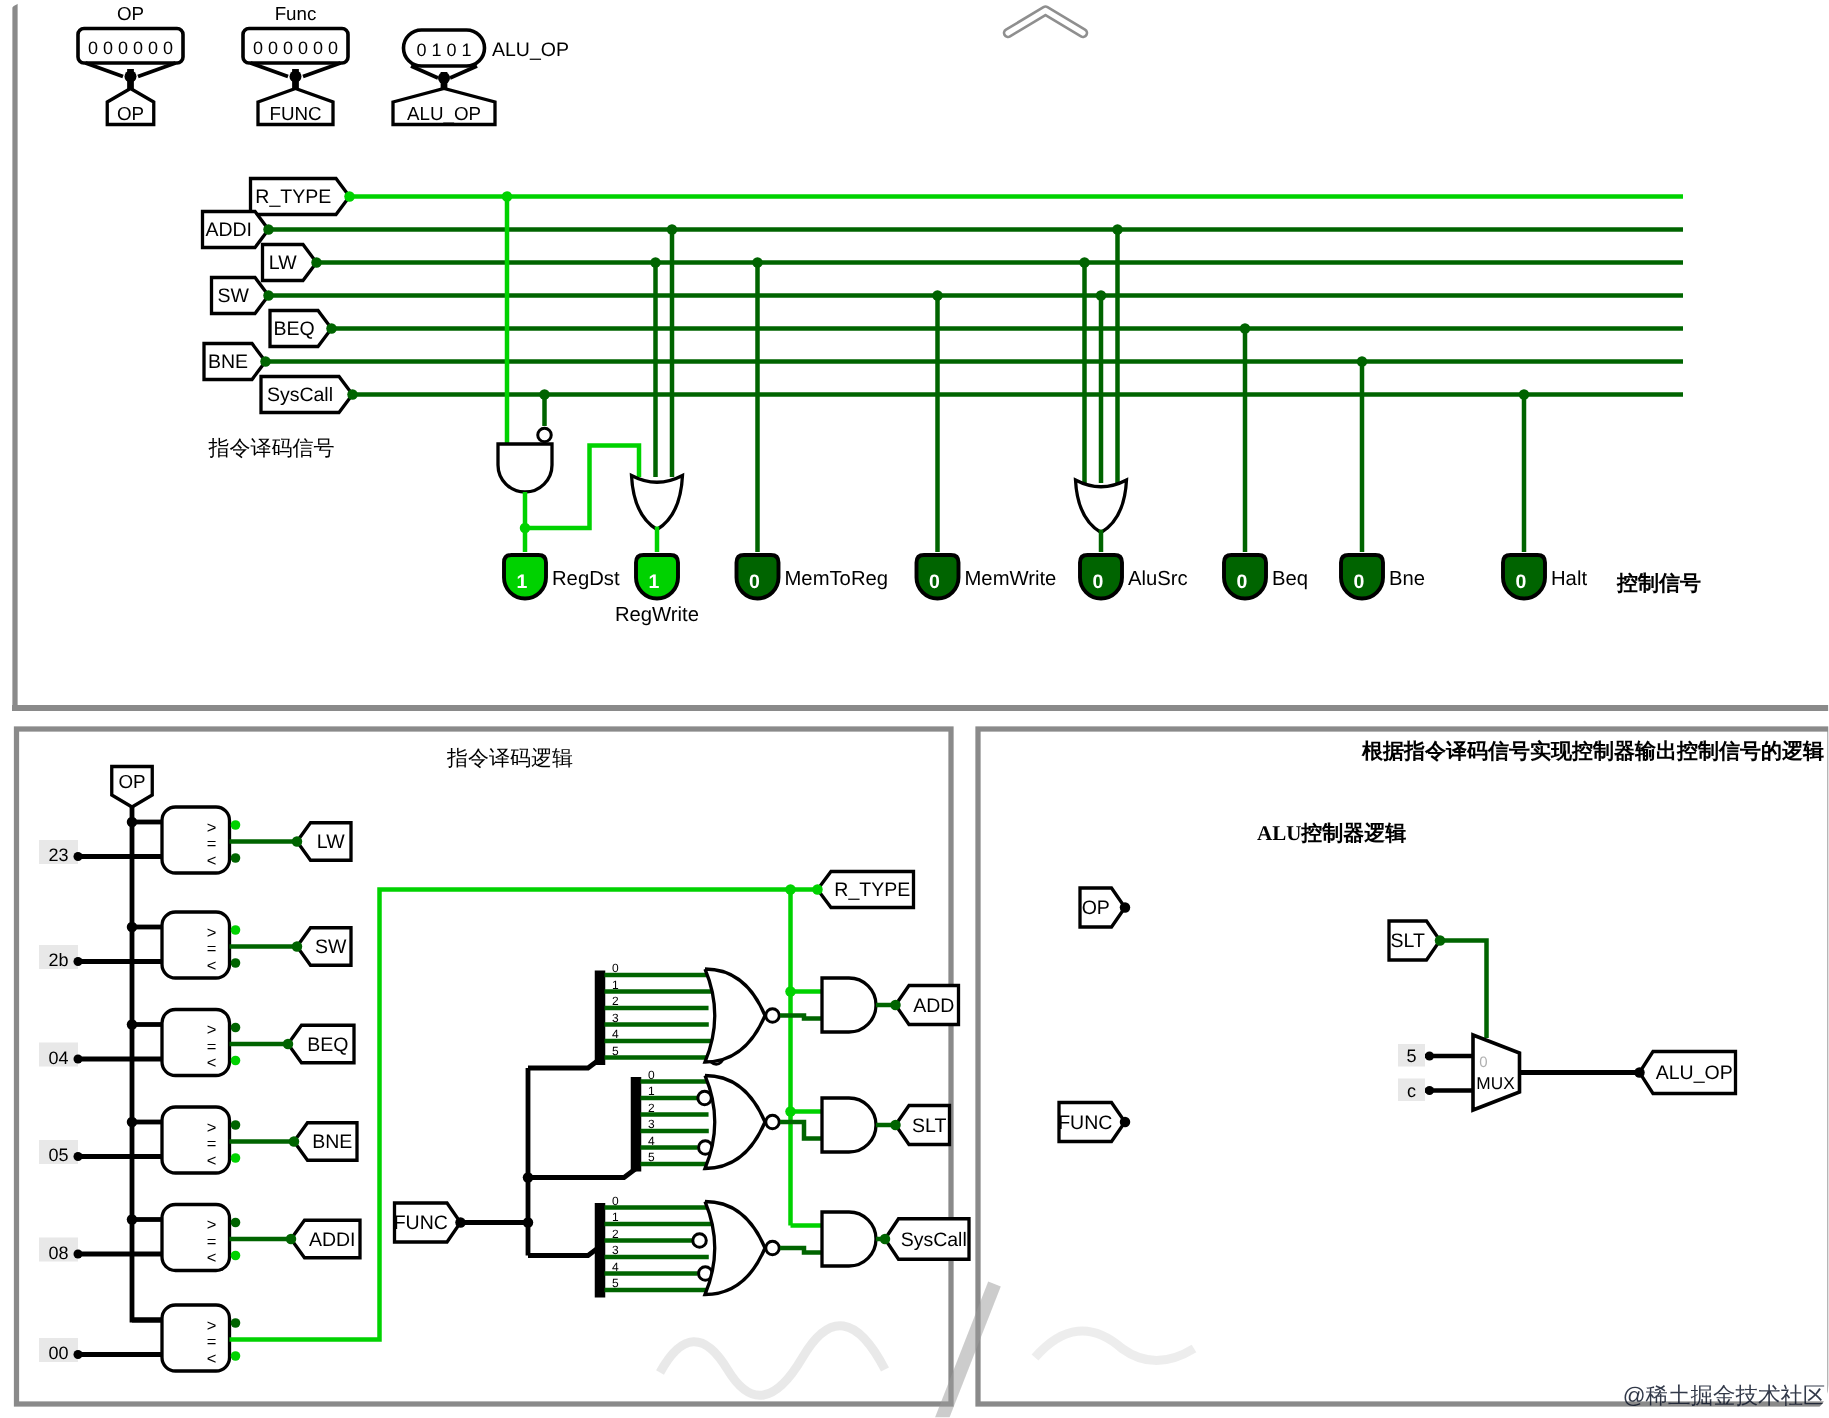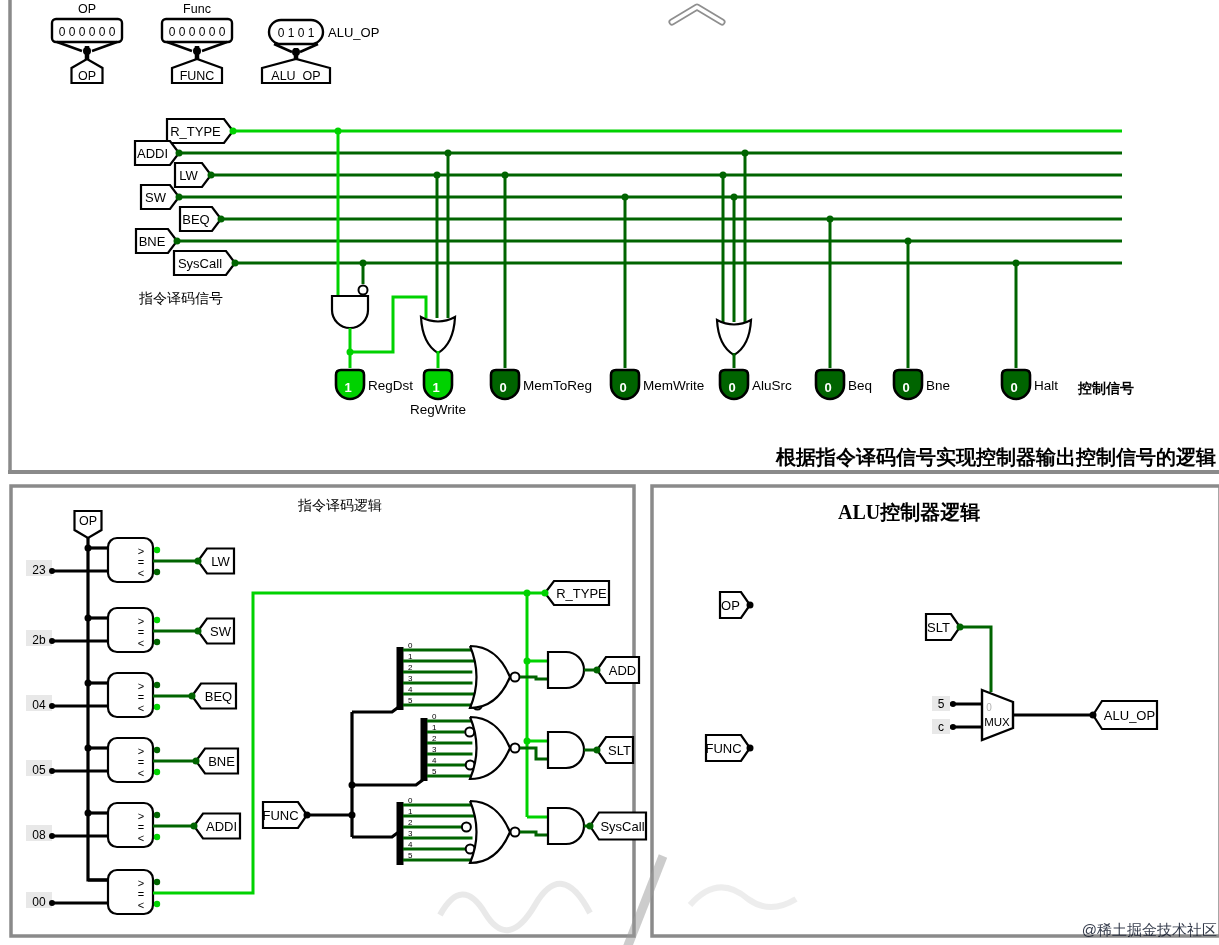--- a/index.html
+++ b/index.html
@@ -1,20 +1,20 @@
 <!DOCTYPE html>
 <html><head>
 <meta charset="utf-8">
 <style>
   html,body{margin:0;padding:0;background:#fff;}
   #stage{position:relative;width:1219px;height:945px;background:#fff;overflow:hidden;
-         font-family:"Liberation Sans",sans-serif;}
+         font-family:"Liberation Sans",sans-serif;border-radius:22px;}
   .cap{position:absolute;color:#000;white-space:nowrap;font-family:"Liberation Sans",sans-serif;}
   .cap14{font-size:14px;}
-  .capb{font-size:20px;font-weight:bold;}
+  .capb{font-size:14px;font-weight:bold;margin-top:48px;}
   #watermark{color:#0f172a;opacity:.85;font-size:15px;}
   svg text{font-family:"Liberation Sans",sans-serif;}
 </style>
 </head>
 <body>
 
 <div id="stage">
     <svg width="1219" height="945" viewBox="0 0 1219 945" style="position:absolute;left:0;top:0;z-index:0;">
       <polyline points="10,0 10,471" fill="none" stroke="#8a8a8a" stroke-width="3.5"></polyline>
       <polyline points="8,472 1219,472" fill="none" stroke="#8a8a8a" stroke-width="4"></polyline>

